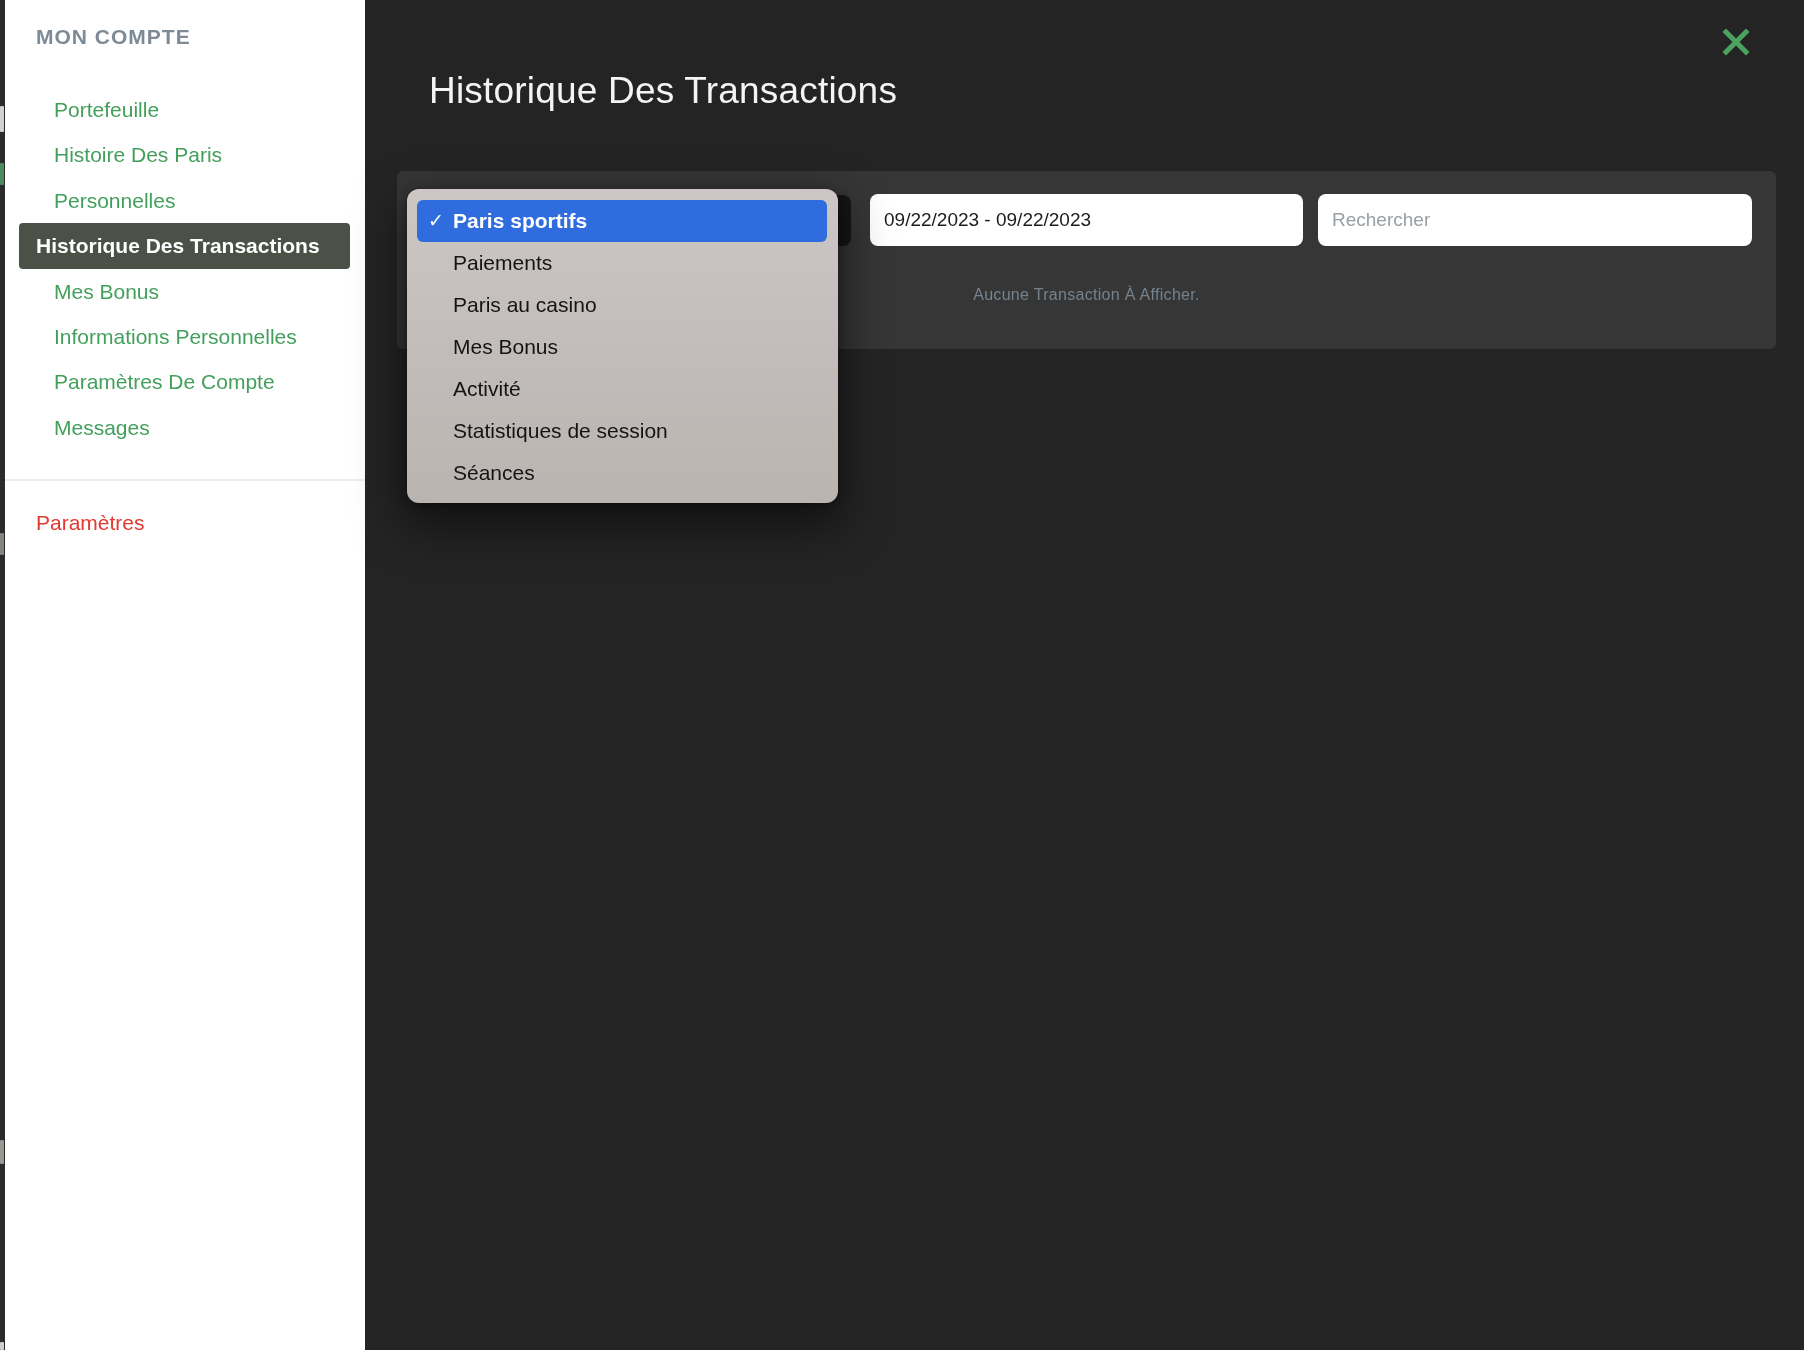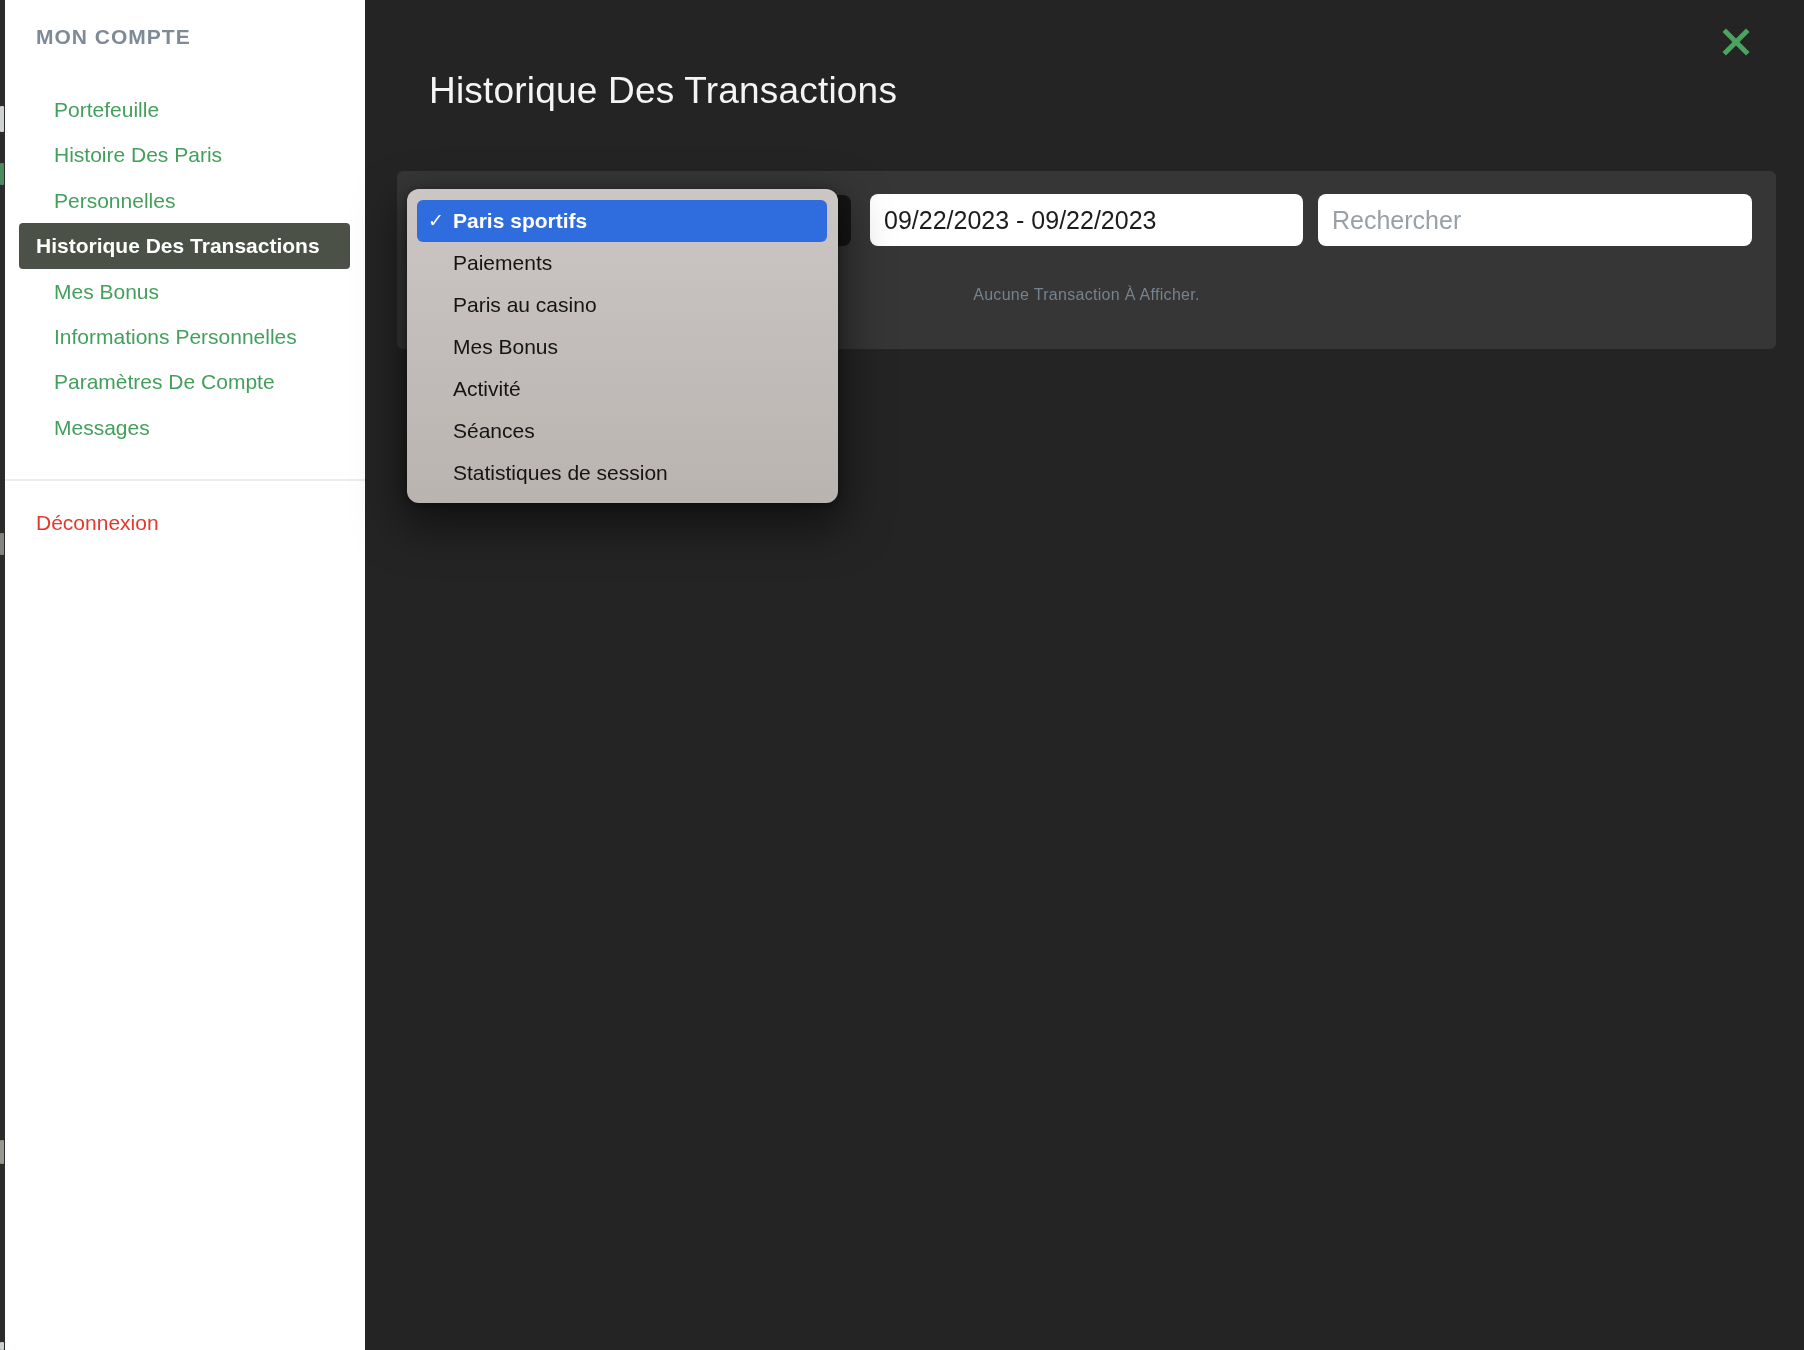--- a/index.html
+++ b/index.html
@@ -38,21 +38,21 @@
   .close-btn{position:absolute;left:1348px;top:24px;width:36px;height:36px;cursor:pointer;
     display:flex;align-items:center;justify-content:center;background:none;border:none;padding:0;}
 
   
   .filter-panel{position:absolute;left:27px;top:171px;width:1379px;height:178px;
     background:#363636;border-radius:6px;}
   .type-select{position:absolute;left:16px;top:24px;width:438px;height:51px;background:#161616;
     border-radius:8px;color:#ececec;font-size:19px;line-height:51px;padding-left:16px;
     box-sizing:border-box;cursor:pointer;}
   .date-input,.search-input{position:absolute;top:23px;height:52px;background:#ffffff;
-    border:none;border-radius:8px;box-sizing:border-box;padding:0 14px;font-size:25px;
+    border:none;border-radius:8px;box-sizing:border-box;padding:0 14px;font-size:19px;
     font-family:"Liberation Sans","DejaVu Sans",sans-serif;color:#1c1c1c;outline:none;}
   .date-input{left:473px;width:433px;}
   .search-input{left:921px;width:434px;}
   .search-input::placeholder{color:#98a0a6;opacity:1;}
   .empty-msg{position:absolute;left:0;top:115px;width:100%;text-align:center;
     font-size:16px;color:#76838d;letter-spacing:.3px;}
 
   
   .dropdown{position:absolute;left:37px;top:189px;width:431px;height:314px;z-index:30;
     background:linear-gradient(180deg,#ccc7c4 0%,#c1bcb9 55%,#bab4b1 100%);
@@ -82,21 +82,21 @@
     <div class="sb-item">Portefeuille</div>
     <div class="sb-item">Histoire Des Paris</div>
     <div class="sb-item">Personnelles</div>
     <div class="sb-item active">Historique Des Transactions</div>
     <div class="sb-item">Mes Bonus</div>
     <div class="sb-item">Informations Personnelles</div>
     <div class="sb-item">Paramètres De Compte</div>
     <div class="sb-item">Messages</div>
   </div>
   <div class="sb-divider"></div>
-  <div class="sb-logout">Déconnexion</div>
+  <div class="sb-logout">Paramètres</div>
 </div>
 
 <div class="main">
   <div class="panel-title">Historique Des Transactions</div>
 
   <button class="close-btn">
     <span style="display:flex;">
       <svg width="28" height="28" viewBox="0 0 28 28">
         <line x1="4" y1="4" x2="24" y2="24" stroke="#4ba35f" stroke-width="5" stroke-linecap="square"></line>
         <line x1="24" y1="4" x2="4" y2="24" stroke="#4ba35f" stroke-width="5" stroke-linecap="square"></line>
@@ -127,20 +127,20 @@
     <div class="dd-row">
       <span class="dd-check">✓</span>
       <span>Mes Bonus</span>
     </div>
     <div class="dd-row">
       <span class="dd-check">✓</span>
       <span>Activité</span>
     </div>
     <div class="dd-row">
       <span class="dd-check">✓</span>
-      <span>Séances</span>
+      <span>Statistiques de session</span>
     </div>
     <div class="dd-row">
       <span class="dd-check">✓</span>
-      <span>Statistiques de session</span>
+      <span>Séances</span>
     </div>
   </div>
 </div>
 
 </body></html>

